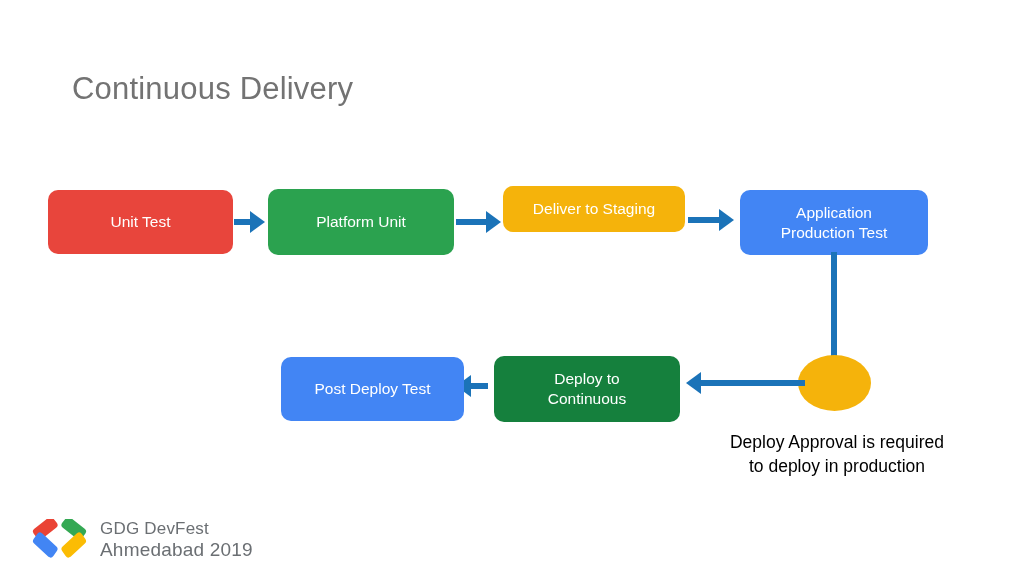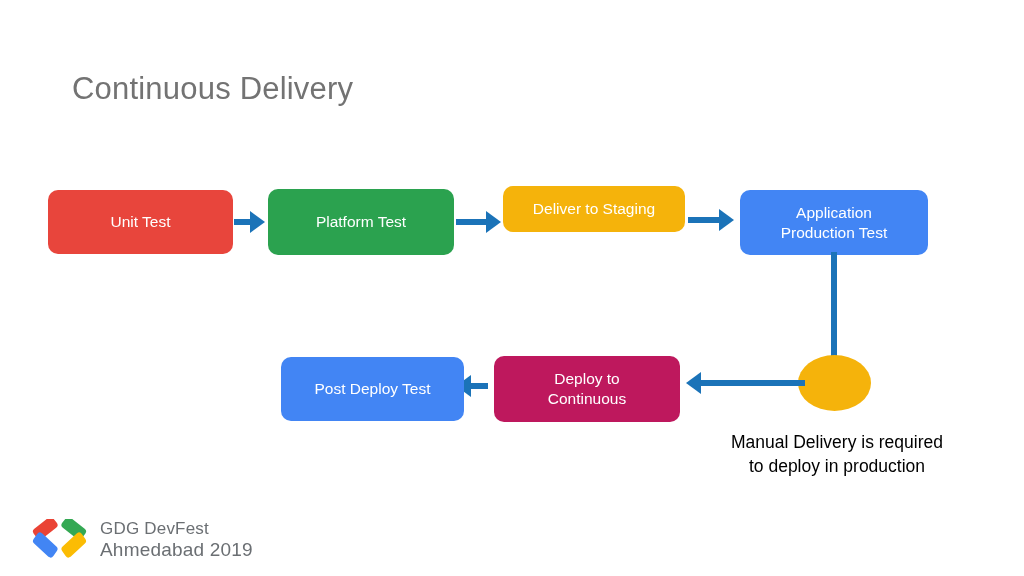--- a/index.html
+++ b/index.html
@@ -43,21 +43,21 @@
     justify-content: center;
     text-align: center;
     padding: 0 8px;
   }
 
   .node-unit-test        { left: 48px;  top: 190px; width: 185px; height: 64px; background: #e8453c; }
   .node-platform-test    { left: 268px; top: 189px; width: 186px; height: 66px; background: #2ba24f; }
   .node-deliver-staging  { left: 503px; top: 186px; width: 182px; height: 46px; background: #f5b30b; }
   .node-app-acceptance   { left: 740px; top: 190px; width: 188px; height: 65px; background: #4285f4; }
   .node-post-deploy      { left: 281px; top: 357px; width: 183px; height: 64px; background: #4285f4; }
-  .node-deploy-prod      { left: 494px; top: 356px; width: 186px; height: 66px; background: #be185d; padding-left: 8px; }
+  .node-deploy-prod      { left: 494px; top: 356px; width: 186px; height: 66px; background: #15803d; padding-left: 8px; }
 
   .node .label-line { display: block; }
 
   
   #approval-gate {
     position: absolute;
     left: 798px;
     top: 355px;
     width: 73px;
     height: 56px;
@@ -161,21 +161,21 @@
   <div id="slide-title">Continuous Delivery</div>
 
   <div class="node node-unit-test">
     <span class="label-line">Unit Test</span>
   </div>
 
   <div class="conn conn-h" id="arrow-1-shaft"></div>
   <div class="arrow-head arrow-right" id="arrow-1-head"></div>
 
   <div class="node node-platform-test">
-    <span class="label-line">Platform Test</span>
+    <span class="label-line">Platform Unit</span>
   </div>
 
   <div class="conn conn-h" id="arrow-2-shaft"></div>
   <div class="arrow-head arrow-right" id="arrow-2-head"></div>
 
   <div class="node node-deliver-staging">
     <span class="label-line">Deliver to Staging</span>
   </div>
 
   <div class="conn conn-h" id="arrow-3-shaft"></div>
@@ -203,21 +203,21 @@
   </div>
 
   <div class="conn conn-h" id="arrow-5-shaft"></div>
   <div class="arrow-head arrow-left" id="arrow-5-head"></div>
 
   <div class="node node-post-deploy">
     <span class="label-line">Post Deploy Test</span>
   </div>
 
   <div id="approval-caption">
-    <span class="caption-line">Manual Delivery is required</span>
+    <span class="caption-line">Deploy Approval is required</span>
     <span class="caption-line">to deploy in production</span>
   </div>
 
   <div id="footer-logo">
     <svg id="logo-mark" viewBox="0 0 62 40">
 
       <path d="M24 6 L10 17 L6.5 12.5 L20.5 1.5 Z" fill="#ea4335" stroke="#ea4335" stroke-width="7" stroke-linejoin="round" stroke-linecap="round"></path>
       <path d="M10 17 L24 30 L20.5 35 L6.5 22 Z" fill="#4285f4" stroke="#4285f4" stroke-width="7" stroke-linejoin="round" stroke-linecap="round"></path>
 
       <path d="M35 6 L49 17 L52.5 12.5 L38.5 1.5 Z" fill="#34a853" stroke="#34a853" stroke-width="7" stroke-linejoin="round" stroke-linecap="round"></path>

